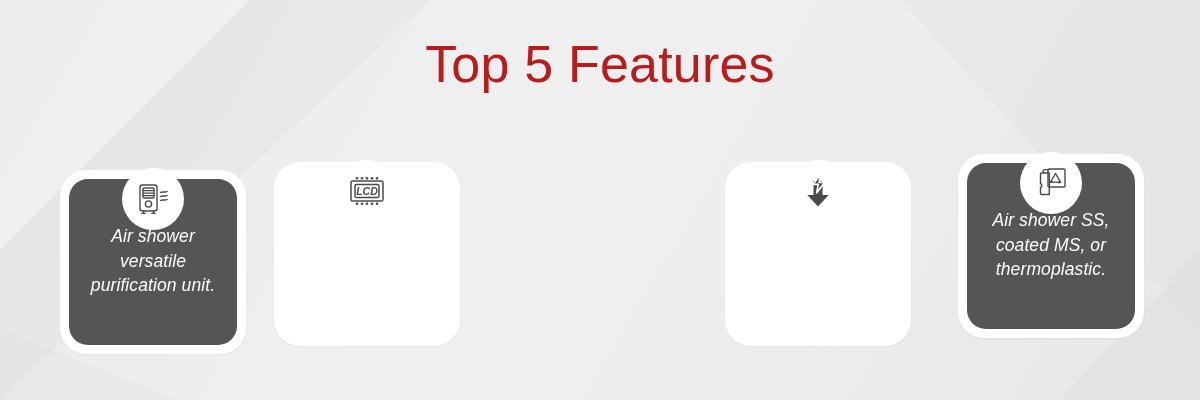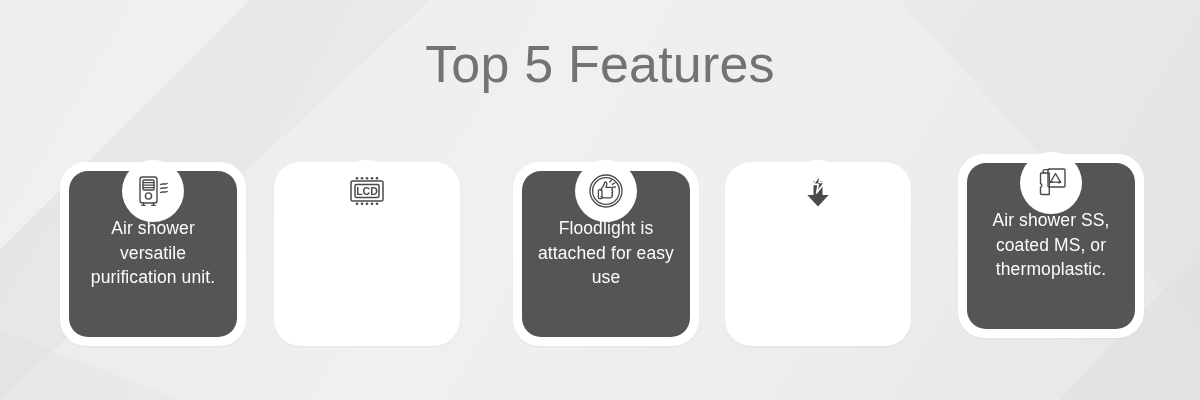--- a/index.html
+++ b/index.html
@@ -40,21 +40,21 @@
 
   #page-title {
     position: absolute;
     top: 34px;
     left: 0;
     width: 1200px;
     text-align: center;
     font-size: 52px;
     font-weight: 400;
     letter-spacing: 0.2px;
-    color: #737373;
+    color: #b91c1c;
     font-family: "Liberation Sans", sans-serif;
   }
 
   
   #cards-row {
     position: absolute;
     top: 122px;
     left: 52px;
     width: 1100px;
     height: 230px;
@@ -62,20 +62,21 @@
 
   .feature-card {
     position: absolute;
     top: 40px;
     width: 186px;
     height: 184px;
     background: #ffffff;
     border-radius: 26px;
     padding: 9px;
     box-shadow: 0 1px 2px rgba(0,0,0,0.05);
+    font-style: italic;
   }
   .card-body {
     width: 100%;
     height: 100%;
     background: #555555;
     border-radius: 19px;
     display: flex;
     align-items: center;
     justify-content: center;
     padding: 8px 10px 10px;
@@ -99,21 +100,21 @@
     border-radius: 50%;
     background: #ffffff;
     display: flex;
     align-items: center;
     justify-content: center;
     z-index: 3;
   }
   .card-icon-badge svg { display: block; }
 
   
-  #card-0 { left: 8px;   }
+  #card-0 { left: 8px; margin-top: 8px;   }
   #card-1 { left: 222px; }
   #card-2 { left: 461px; }
   #card-3 { left: 673px; }
   #card-4 { left: 906px; top: 32px; }
 </style>
 </head>
 <body>
 
 <div id="bg-layer"></div>
 
@@ -172,34 +173,20 @@
             <line x1="26" y1="33.7" x2="26" y2="33.8"></line>
             <line x1="31" y1="33.7" x2="31" y2="33.8"></line>
           </g>
           <g fill="#4a4a4a" stroke="none" font-family="Liberation Sans, sans-serif" font-size="10.5" font-weight="bold">
             <text x="21" y="25" text-anchor="middle">LCD</text>
           </g>
         </svg>
       </div>
     </div>
 
-    <div class="feature-card" id="card-2">
-      <div class="card-icon-badge">
-        <svg width="42" height="42" viewBox="0 0 42 42" fill="none" stroke="#4a4a4a" stroke-width="1.3" stroke-linecap="round" stroke-linejoin="round">
-          <circle cx="21" cy="21" r="16"></circle>
-          <circle cx="21" cy="21" r="13.4"></circle>
-          <path d="M16 20.5c0-1.2.3-2 1.2-3 1.1-1.3 1.9-2.4 2.1-3.9.1-.9.2-1.6 1.1-1.6.9 0 1.5.8 1.5 2 0 1.2-.5 2.4-.9 3.3h4.6c1.1 0 1.9.6 1.9 1.5 0 .6-.3 1-.8 1.3.6.2 1 .7 1 1.3 0 .6-.3 1.1-.9 1.3.5.2.8.7.8 1.2 0 .6-.4 1.1-1 1.3.4.2.7.6.7 1.1 0 .9-.8 1.5-1.9 1.5h-6.2c-1.5 0-2.3-.4-3.2-1.1"></path>
-          <path d="M16 19.6h-1.6c-.6 0-1 .4-1 1v7.1c0 .6.4 1 1 1H16c.6 0 1-.4 1-1v-7.1c0-.6-.4-1-1-1z"></path>
-          <path d="M24.6 12.1l1.9-2.1M27.2 14.3l2.5-1.3M27.6 17.2l2.8-.2"></path>
-        </svg>
-      </div>
-      <div class="card-body">
-        <div class="card-text">Floodlight is attached for easy use</div>
-      </div>
-    </div>
 
     <div class="feature-card" id="card-3">
       <div class="card-icon-badge">
         <svg width="40" height="40" viewBox="0 0 40 40" fill="none">
           <path d="M15.5 10h9v14h6.2L20 35.5 9.3 24h6.2V10z" fill="#4a4a4a"></path>
           <path d="M22.6 3.2l-7.4 10.2h5.1L18.6 22l7.9-10.6h-5.4l1.5-8.2z" fill="#4a4a4a" stroke="#ffffff" stroke-width="1.6" stroke-linejoin="round"></path>
         </svg>
       </div>
     </div>
 

